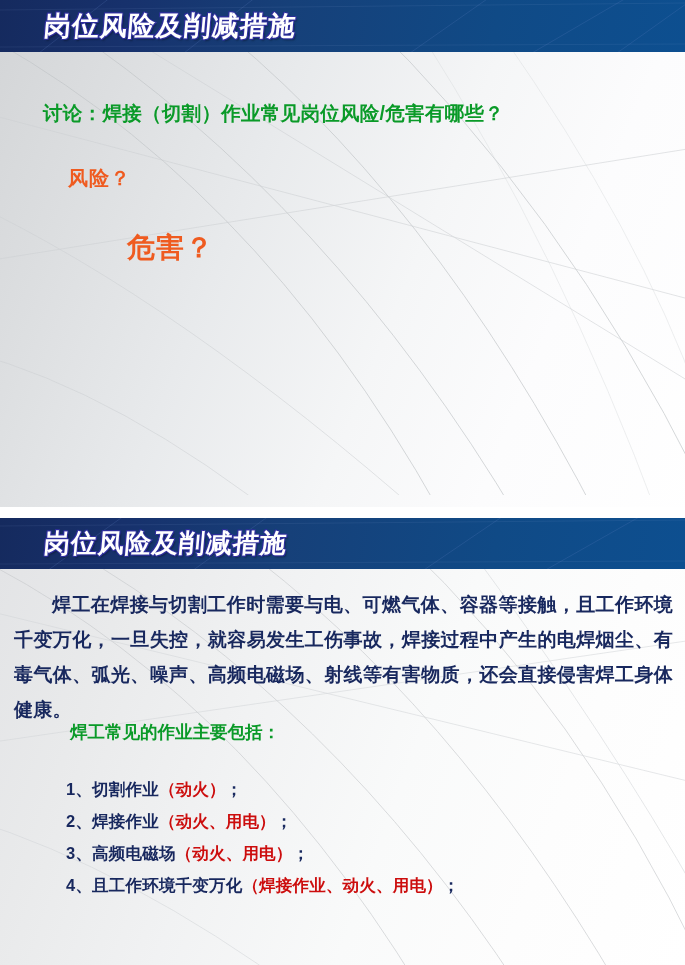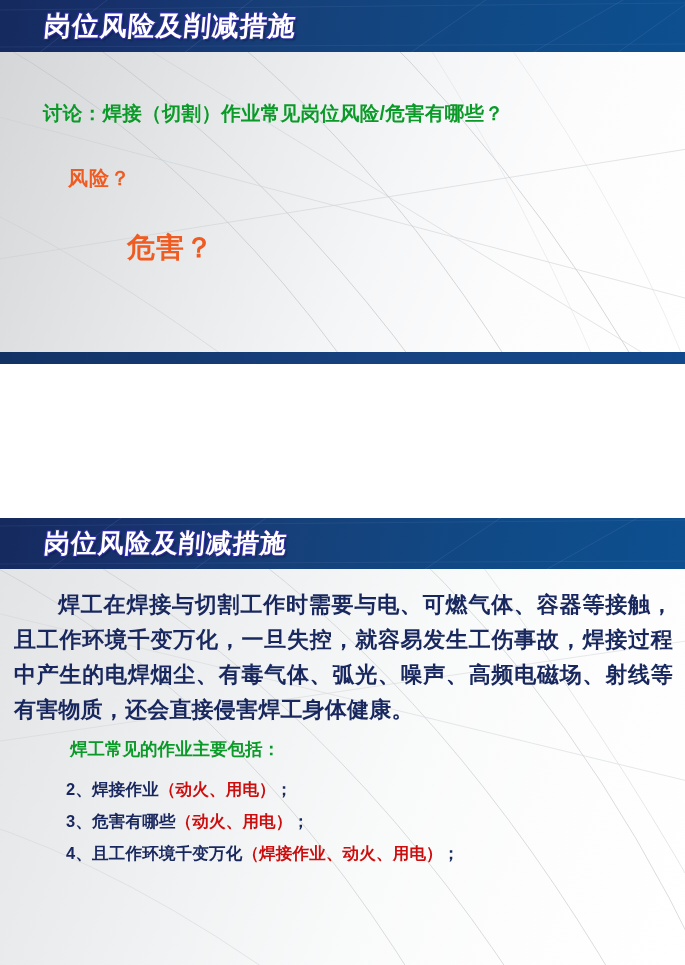--- a/index.html
+++ b/index.html
@@ -80,21 +80,21 @@
   }
 
   
   #slide1 { height: 507px; }
   #slide1 .slide-banner { height: 52px; }
   #slide1 .banner-title {
     font-size: 27px;
     line-height: 52px;
     padding-left: 44px;
   }
-  #slide1 .slide-body { height: 312px; }
+  #slide1 .slide-body { height: 516px; }
   #slide1 .bottom-bar {
     position: absolute;
     left: 0; right: 0; bottom: 0;
     height: 12px;
     background: linear-gradient(100deg, #123264 0%, #174280 55%, #10498c 100%);
   }
 
   .q-discussion {
     position: absolute;
     left: 43px;
@@ -150,34 +150,34 @@
         #f9fafa 58%,
         #fdfdfd 78%,
         #ffffff 100%);
   }
 
   .intro-para {
     position: absolute;
     left: 14px;
     right: 12px;
     top: 18px;
-    font-size: 22px;
+    font-size: 19px;
     font-weight: bold;
     line-height: 35px;
     color: #18285e;
     text-align: justify;
     text-justify: inter-ideograph;
     text-indent: 2em;
     letter-spacing: .2px;
   }
 
   .list-heading {
     position: absolute;
     left: 70px;
-    top: 168px;
+    top: 151px;
     font-size: 17.5px;
     font-weight: bold;
     color: #0a9a28;
     white-space: nowrap;
   }
 
   .op-list {
     position: absolute;
     left: 66px;
     top: 204px;
@@ -284,24 +284,27 @@
     </svg>
 
     <div class="content">
 
       <div class="intro-para">焊工在焊接与切割工作时需要与电、可燃气体、容器等接触，且工作环境千变万化，一旦失控，就容易发生工伤事故，焊接过程中产生的电焊烟尘、有毒气体、弧光、噪声、高频电磁场、射线等有害物质，还会直接侵害焊工身体健康。</div>
 
       <div class="list-heading">焊工常见的作业主要包括：</div>
 
       <div class="op-list">
         <div class="op-item">
+          <span>1、</span><span>切割作业</span><span class="hot">（动火）</span><span class="tail">；</span>
+        </div>
+        <div class="op-item">
           <span>2、</span><span>焊接作业</span><span class="hot">（动火、用电）</span><span class="tail">；</span>
         </div>
         <div class="op-item">
-          <span>3、</span><span>危害有哪些</span><span class="hot">（动火、用电）</span><span class="tail">；</span>
+          <span>3、</span><span>高频电磁场</span><span class="hot">（动火、用电）</span><span class="tail">；</span>
         </div>
         <div class="op-item">
           <span>4、</span><span>且工作环境千变万化</span><span class="hot">（焊接作业、动火、用电）</span><span class="tail">；</span>
         </div>
       </div>
 
     </div>
   </div>
 </div>
 

